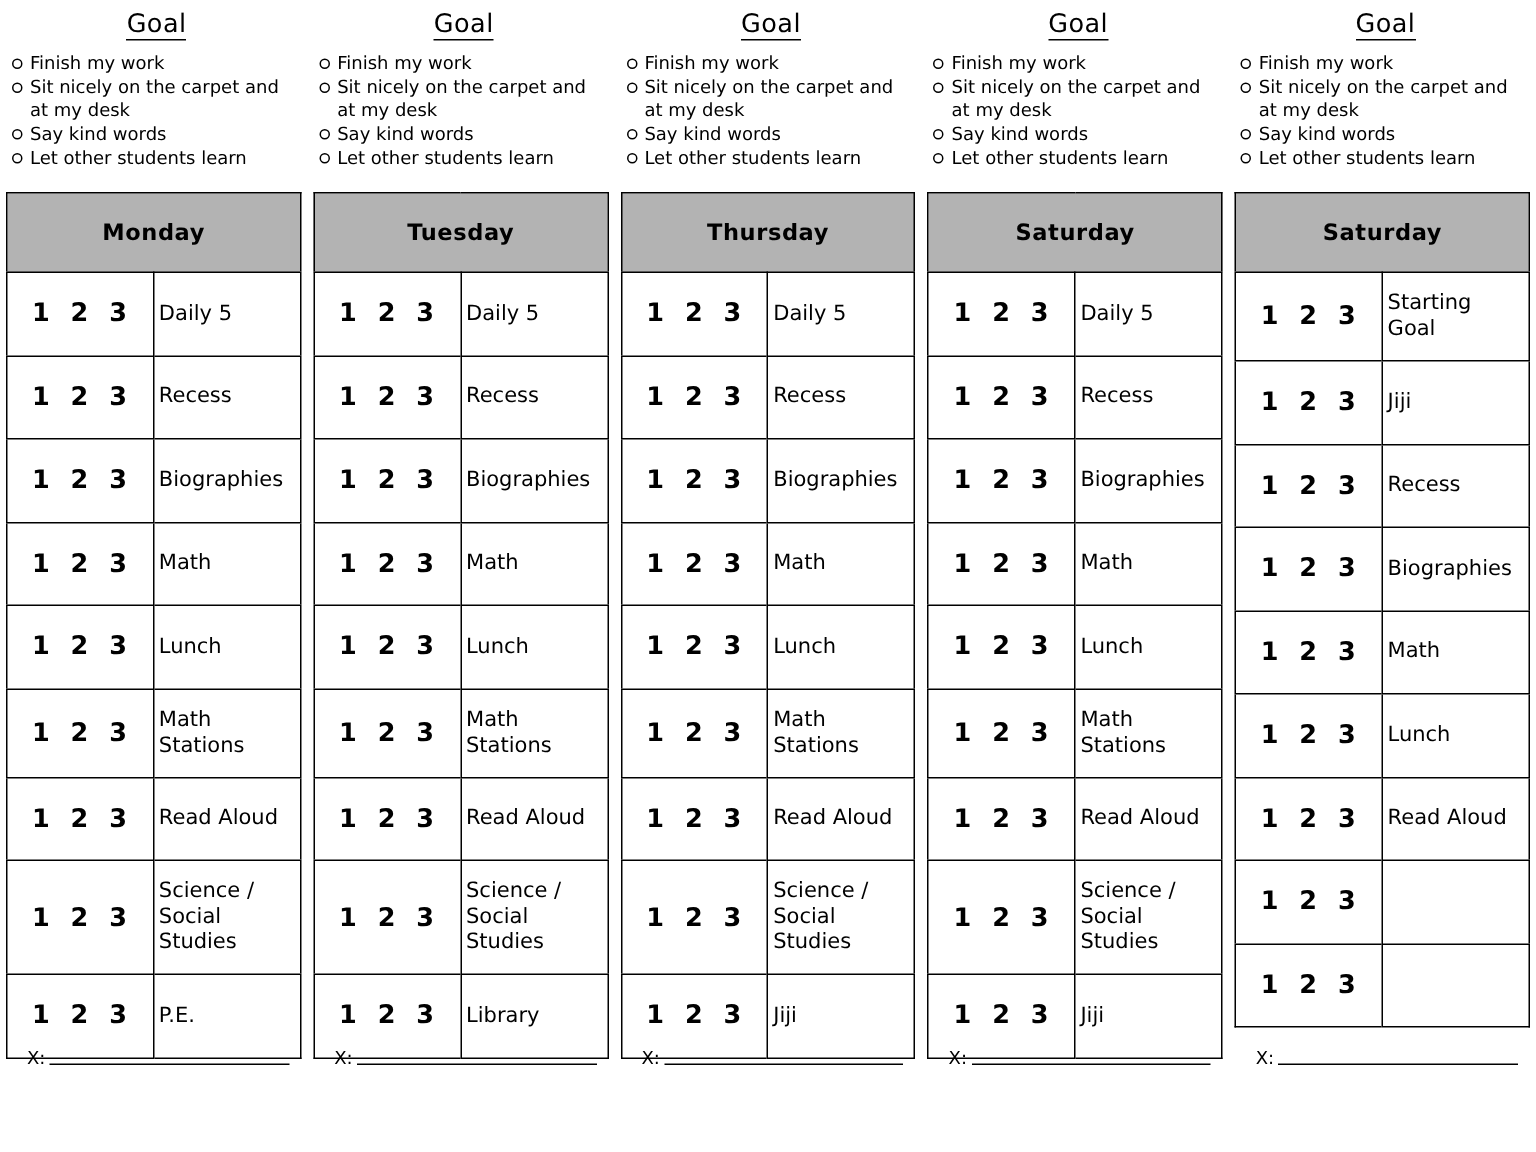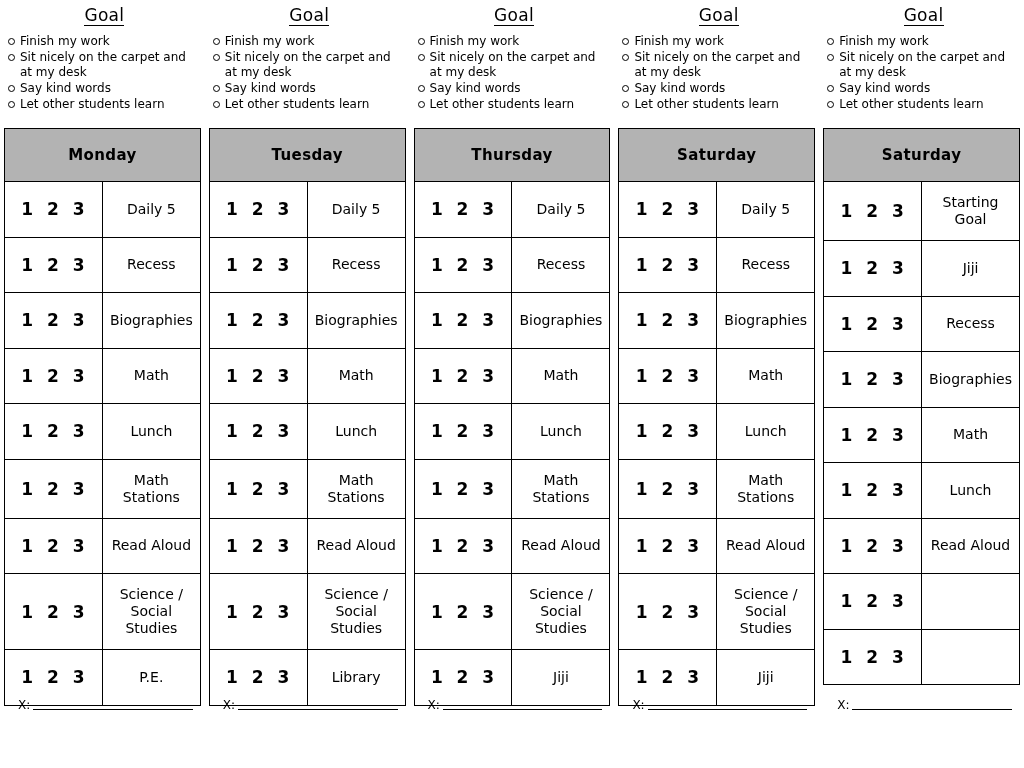--- a/index.html
+++ b/index.html
@@ -118,21 +118,21 @@
     width: 44%;
     border-right: 1.2px solid #000;
     text-align: center;
     font-size: 17px;
     letter-spacing: 4px;
     padding-left: 4px;
     box-sizing: border-box;
     font-weight: bold;
   }
   .activity-cell {
-    text-align: center;
+    text-align: left;
     font-size: 14px;
     line-height: 17px;
     padding: 12px 3px;
     white-space: pre-line;
     box-sizing: border-box;
   }
 
   
   .sign-strip {
     display: flex;

